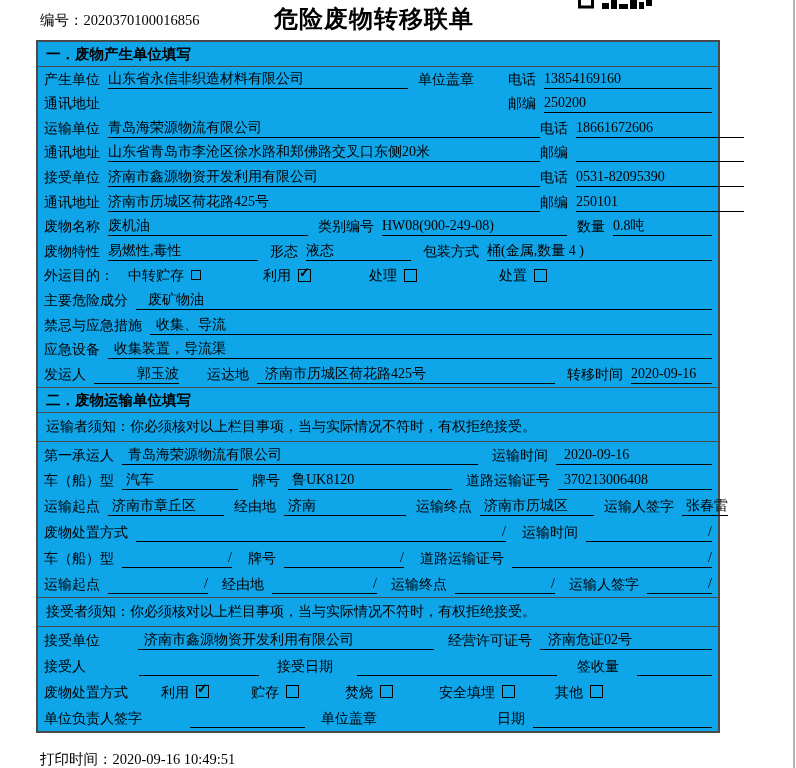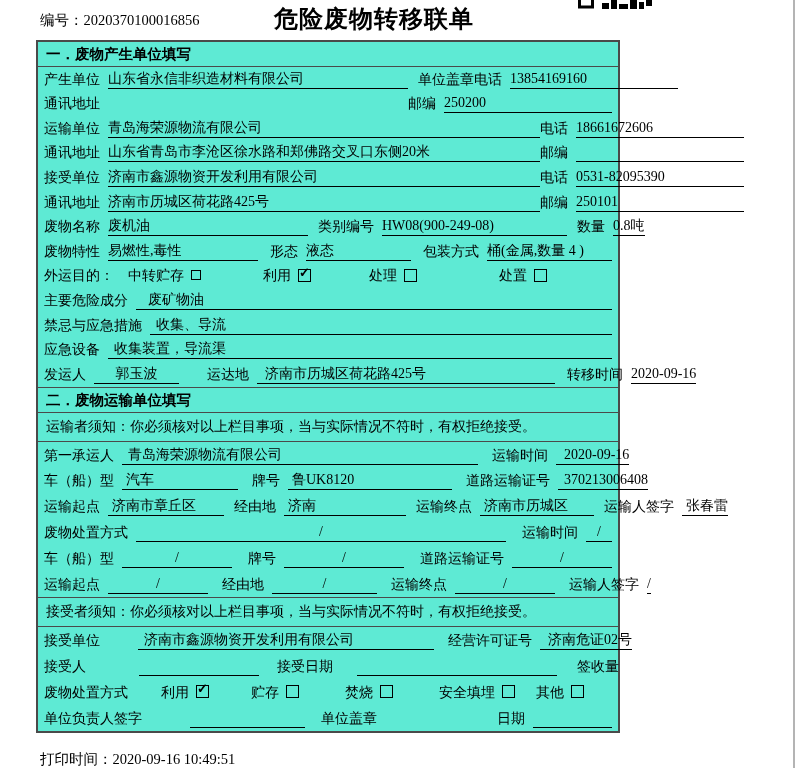--- a/index.html
+++ b/index.html
@@ -6,33 +6,33 @@
   body{
     width:796px;height:768px;background:#ffffff;position:relative;
     font-family:"Liberation Serif","DejaVu Serif",serif;color:#000;font-size:14px;
     overflow:hidden;
   }
   .serial{position:absolute;left:40px;top:11px;font-size:14.5px;white-space:nowrap;}
   .doc-title{position:absolute;left:0;right:60px;top:3px;text-align:center;font-size:24px;font-weight:bold;letter-spacing:1px;margin-left:12px;}
   .qr-frag{position:absolute;left:578px;top:0;width:74px;height:9px;}
   .scan-edge{position:absolute;right:1px;top:0;bottom:0;width:2px;background:#b4b4b4;}
 
-  .form-box{position:absolute;left:36px;top:40px;width:584px;border:2px solid #4a4a4a;box-sizing:border-box;background:#5eead4;}
+  .form-box{position:absolute;left:36px;top:40px;width:684px;border:2px solid #4a4a4a;box-sizing:border-box;background:#0ea5e9;}
   .section{border-top:1.5px solid #4a4a4a;}
   .section:first-child{border-top:none;}
   .sec-header{font-weight:bold;font-size:14.5px;padding:3px 8px 2px 8px;border-bottom:1px solid #4a4a4a;height:19px;line-height:19px;}
   .notice-row{padding:0 8px;height:28px;line-height:28px;border-bottom:1px solid #4a4a4a;font-size:14px;white-space:nowrap;}
 
   .row{display:flex;align-items:flex-end;padding:0 6px 3px 6px;height:21.6px;white-space:nowrap;}
   .row.h2{height:22.8px;}
   .row.h3{height:23px;}
   .lbl{padding-right:8px;flex:none;margin-top:28px;}
   .u{border-bottom:1px solid #000;height:18px;line-height:18px;flex:none;display:inline-block;overflow:visible;}
   .u.grow{flex:1 1 auto;}
-  .u.center{text-align:center;margin-top:44px;}
+  .u.center{text-align:right;margin-top:44px;}
   .plain{flex:none;}
   .sp{flex:1 1 auto;}
 
   .opt{display:inline-flex;align-items:center;flex:none;}
   .cb{display:inline-block;width:11px;height:11px;border:1.2px solid #000;margin-left:7px;margin-bottom:2px;position:relative;flex:none;}
   .cb.cb-sm{width:8px;height:8px;}
   .cb.checked::after{content:"\2713";position:absolute;left:0px;top:-5px;font-size:13px;font-weight:bold;}
 
   .print-time{position:absolute;left:40px;top:750px;font-size:14.5px;}
 </style>
@@ -258,21 +258,21 @@
         <span class="cb"></span>
       </span>
       <span class="opt" style="margin-left:46px">
         <span>焚烧</span>
         <span class="cb"></span>
       </span>
       <span class="opt" style="margin-left:46px">
         <span>安全填埋</span>
         <span class="cb"></span>
       </span>
-      <span class="opt" style="margin-left:21px">
+      <span class="opt" style="margin-left:40px">
         <span>其他</span>
         <span class="cb"></span>
       </span>
     </div>
 
     <div class="row h3">
       <span class="lbl">单位负责人签字</span>
       <span class="u" style="width:115px;margin-left:40px"></span>
       <span class="plain" style="margin-left:16px">单位盖章</span>
       <span class="lbl" style="margin-left:120px">日期</span>

